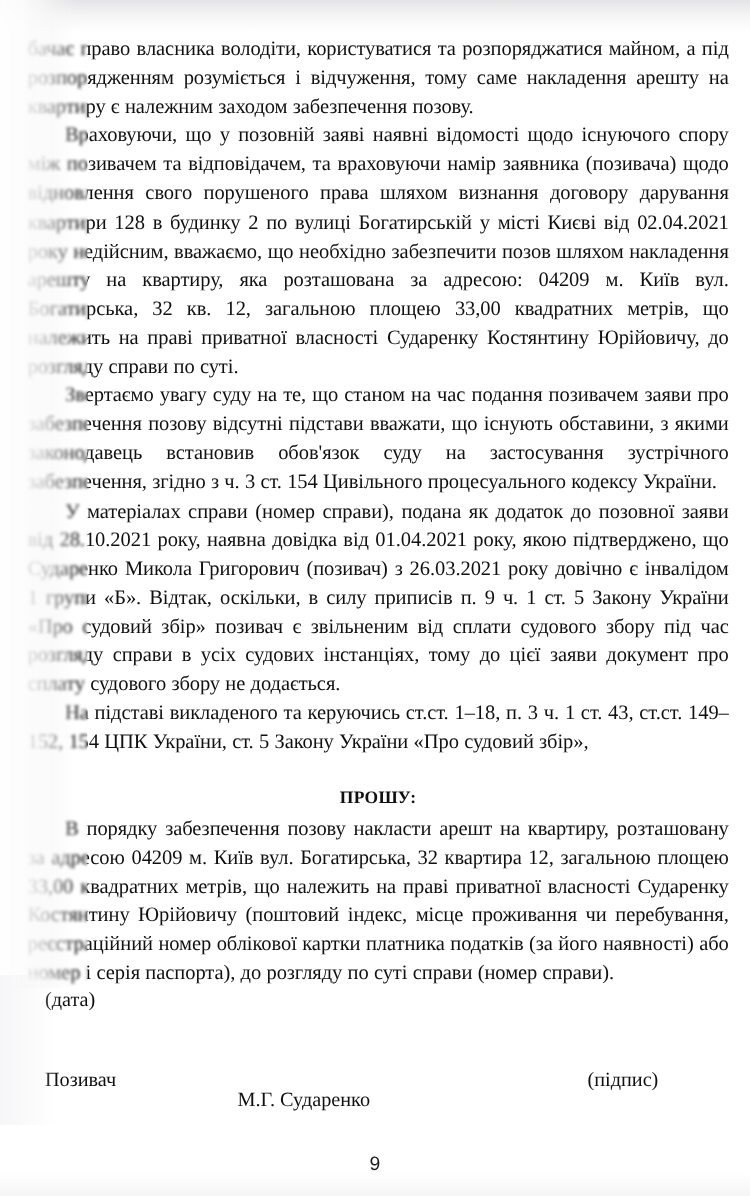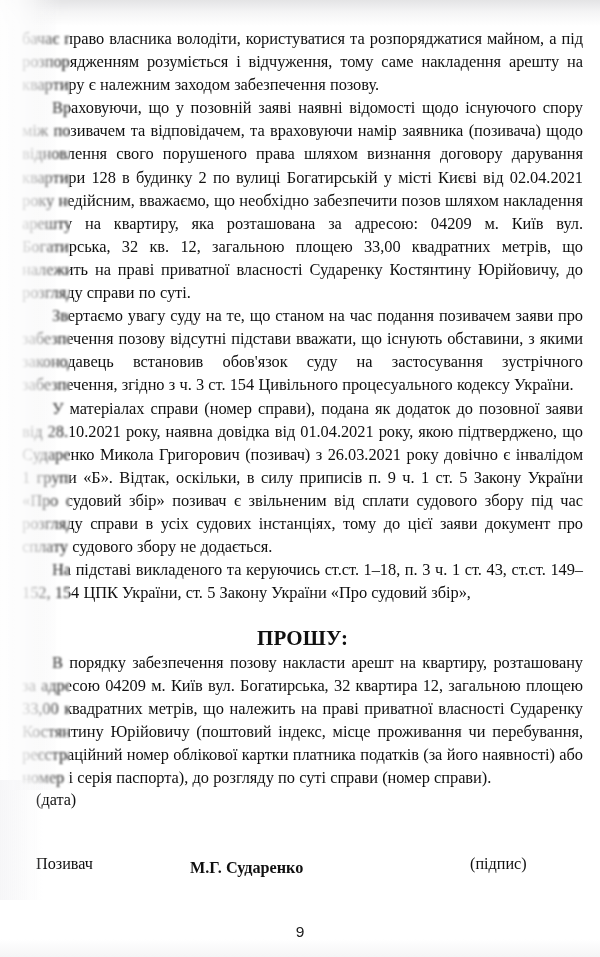--- a/index.html
+++ b/index.html
@@ -57,21 +57,21 @@
     text-align: justify;
     text-indent: 30px;
     letter-spacing: -0.05px;
     word-spacing: 0.2px;
     -webkit-font-smoothing: antialiased;
   }
   p.para.no-indent { text-indent: 0; }
 
   h2.proshu {
     margin: 0;
-    font-size: 21px;
+    font-size: 14px;
     line-height: 23.1px;
     font-weight: bold;
     text-align: center;
     letter-spacing: 0.2px;
   }
   .spacer-line { height: 23.1px; }
 
   .date-line {
     position: absolute;
     left: 36px;
@@ -83,21 +83,21 @@
   .sign-row {
     position: absolute;
     left: 0;
     top: 852px;
     width: 600px;
     height: 24px;
     font-size: 16.2px;
     line-height: 24px;
   }
   .sign-role   { position: absolute; left: 36px;  top: 0; }
-  .sign-name   { position: absolute; left: 190px; top: 4px; font-weight: bold; }
+  .sign-name   { position: absolute; left: 190px; top: 16px; }
   .sign-sig    { position: absolute; left: 434px; top: 0; margin-left: 36px; }
 
   .page-number {
     position: absolute;
     left: 0;
     top: 923px;
     width: 600px;
     text-align: center;
     font-family: "Liberation Sans", "DejaVu Sans", sans-serif;
     font-size: 15.5px;

